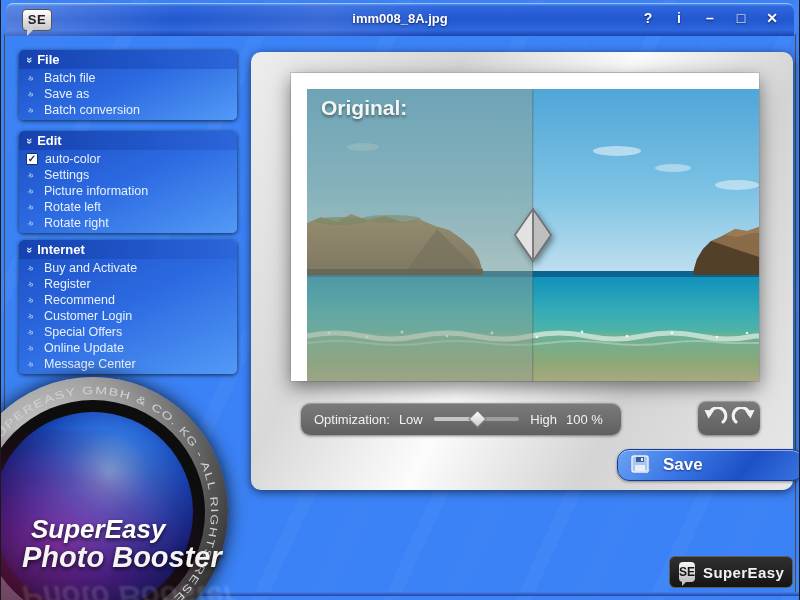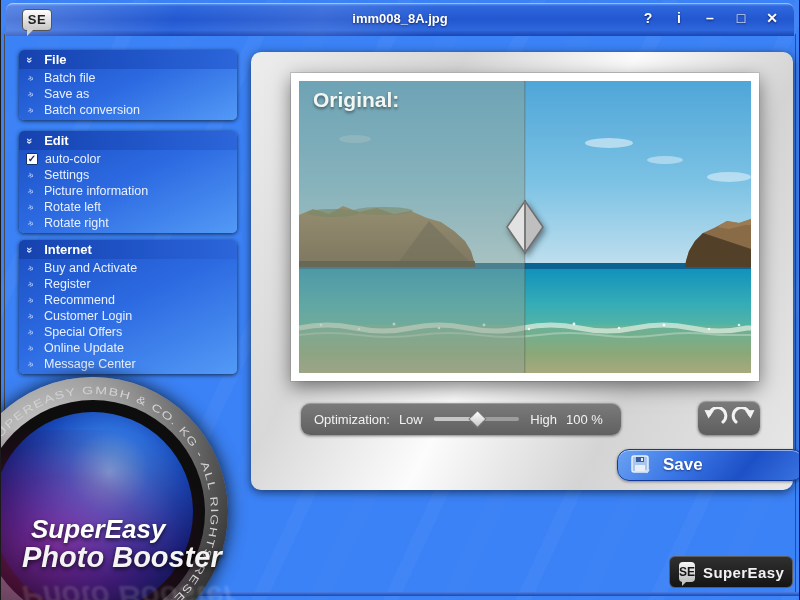--- a/index.html
+++ b/index.html
@@ -16,21 +16,21 @@
   .titlebar .sheen { position:absolute; inset:0; border-radius:7px 7px 0 0; background:linear-gradient(110deg, rgba(255,255,255,.22) 0%, rgba(255,255,255,0) 22%, rgba(255,255,255,.10) 40%, rgba(255,255,255,0) 55%); }
   .title-text { position:absolute; left:0; right:0; top:8px; text-align:center; color:#fff; font-weight:bold; font-size:13px; text-shadow:0 1px 2px rgba(0,0,30,.6); }
   .se-logo { position:absolute; left:16px; top:6px; width:30px; height:22px; background:linear-gradient(#ffffff,#c6c6c6); border:1px solid #555; border-radius:4px; color:#222; font-weight:bold; font-size:13px; text-align:center; line-height:20px; letter-spacing:.5px; }
   .se-logo::after { content:""; position:absolute; left:4px; bottom:-6px; border:4px solid transparent; border-top-color:#d0d0d0; border-left-color:#d0d0d0; }
   .win-btns { position:absolute; right:14px; top:7px; display:flex; gap:15px; }
   .win-btn { color:#fff; font-weight:bold; font-size:14px; width:16px; text-align:center; text-shadow:0 1px 2px rgba(0,0,40,.7); cursor:default; }
 
   
   .menu-section { position:absolute; left:18px; width:218px; border-radius:5px; overflow:hidden; box-shadow:0 1px 4px rgba(0,0,0,.7), inset 0 0 0 1px rgba(255,255,255,.12); }
   .sec-file { top:50px; } .sec-edit { top:131px; } .sec-internet { top:240px; }
-  .menu-header { height:19px; display:flex; align-items:center; gap:11px; padding-left:8px;
+  .menu-header { height:19px; display:flex; align-items:center; gap:4px; padding-left:8px;
     background:linear-gradient(90deg,#1642ae 0%, #2055c8 55%, #2c66da 100%); color:#fff; font-size:13px; font-weight:bold; }
   .menu-body { background:linear-gradient(155deg, #1e53c8 0%, #2d6be2 45%, #539af6 100%); padding:1px 0 2px 0; }
   .menu-item { height:16px; display:flex; align-items:center; gap:7px; padding-left:9px; color:#e9f1ff; font-size:12.5px; cursor:pointer; }
   .chev-dbl { display:inline-block; transform:rotate(90deg); font-size:11px; font-weight:bold; color:#dce8ff; }
   .item-arrow { display:inline-block; transform:rotate(28deg); font-size:10px; color:#c7dcff; width:9px; }
   .checkbox { width:12px; height:12px; background:#fff; border:1px solid #17306e; border-radius:1px; font-size:10px; line-height:10px; text-align:center; color:#12245e; font-weight:bold; margin-left:-2px; }
 
   
   .lens-rim { position:absolute; left:-43px; top:377px; width:270px; height:270px; border-radius:50%;
     background:radial-gradient(circle at 34% 28%, #d6d6d6 0%, #9a9a9a 34%, #565656 62%, #2a2a2a 82%, #161616 100%); box-shadow:0 0 18px rgba(0,0,0,.8); }
@@ -40,21 +40,21 @@
   .lens-glow { position:absolute; left:-30px; top:430px; width:230px; height:175px; pointer-events:none;
     background:radial-gradient(ellipse at 38% 62%, rgba(210,40,150,.55) 0%, rgba(140,15,100,.38) 40%, rgba(80,5,60,.18) 62%, rgba(0,0,0,0) 78%); }
   .copy-arc { position:absolute; left:-43px; top:377px; width:270px; height:270px; pointer-events:none; }
   .brand-line1 { position:absolute; left:30px; top:514px; color:#fff; font-size:26px; font-weight:bold; font-style:italic; text-shadow:0 2px 4px rgba(0,0,0,.7); }
   .brand-line2 { position:absolute; left:21px; top:541px; color:#f4f4f4; font-size:29px; font-weight:bold; font-style:italic; text-shadow:0 2px 5px rgba(0,0,0,.8); }
   .brand-reflect { position:absolute; left:21px; top:578px; color:#f4f4f4; font-size:31px; font-weight:bold; font-style:italic; transform:scaleY(-1); opacity:.14; filter:blur(1px); }
 
   
   .main-panel { position:absolute; left:250px; top:52px; width:542px; height:438px; border-radius:10px;
     background:linear-gradient(118deg, #ededed 0%, #d8d8d8 28%, #fcfcfc 50%, #d4d4d4 72%, #e8e8e8 100%); box-shadow:0 2px 10px rgba(0,0,0,.6); }
-  .photo-frame { position:absolute; left:40px; top:21px; width:468px; height:308px; background:#fff; padding:8px;
+  .photo-frame { position:absolute; left:40px; top:21px; width:468px; height:308px; background:#fff; padding:16px;
     box-shadow:0 6px 18px rgba(0,0,0,.5), 0 0 0 1px #c9c9c9; }
   .photo { position:relative; width:452px; height:292px; overflow:hidden; background:#7aa; }
   .photo svg { display:block; }
   .ph-label { position:absolute; top:7px; font-size:21px; font-weight:bold; color:#f3f7f3; text-shadow:0 2px 3px rgba(0,0,0,.45); }
   .lab-orig { left:14px; } .lab-prev { right:12px; }
   .split-handle { position:absolute; left:207px; top:119px; width:38px; height:54px; filter:drop-shadow(2px 3px 3px rgba(0,0,0,.45)); cursor:ew-resize; }
 
   
   .opt-bar { position:absolute; left:50px; top:351px; width:320px; height:32px; border-radius:9px;
     background:linear-gradient(#7b7b7b,#606060); box-shadow:inset 0 1px 0 rgba(255,255,255,.25), 0 1px 3px rgba(0,0,0,.5);

